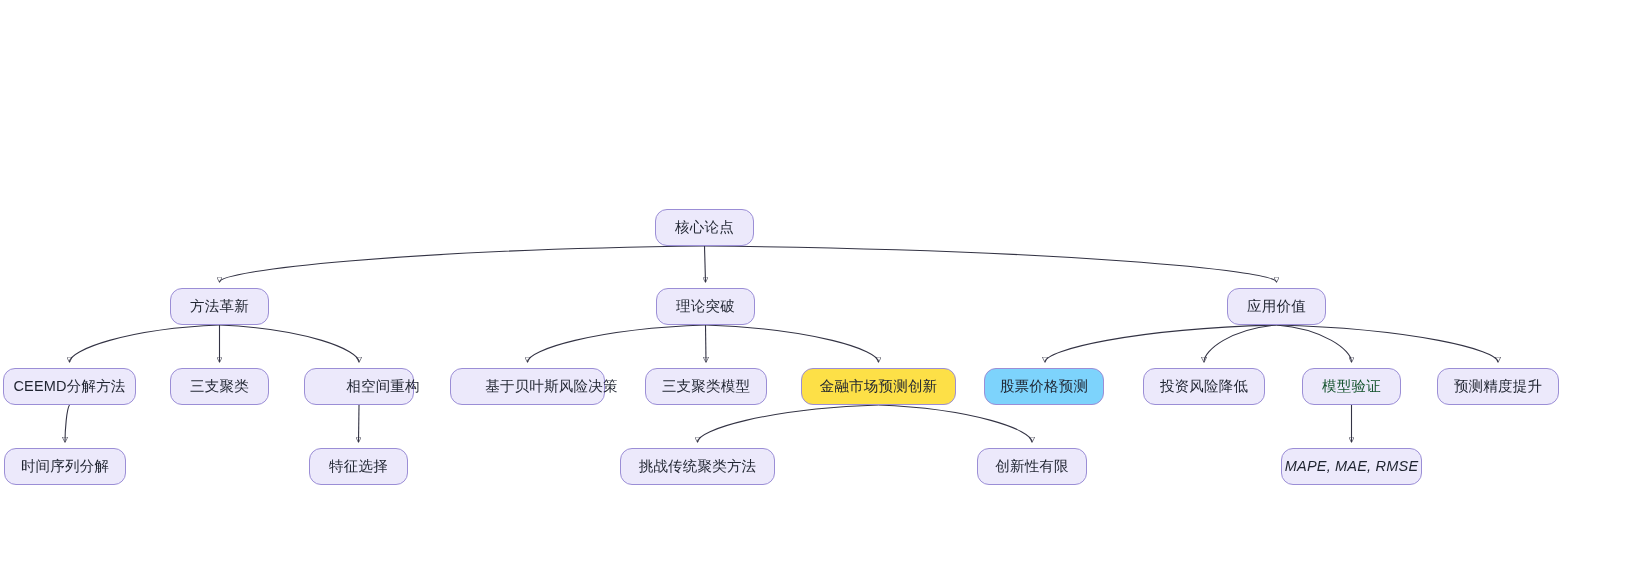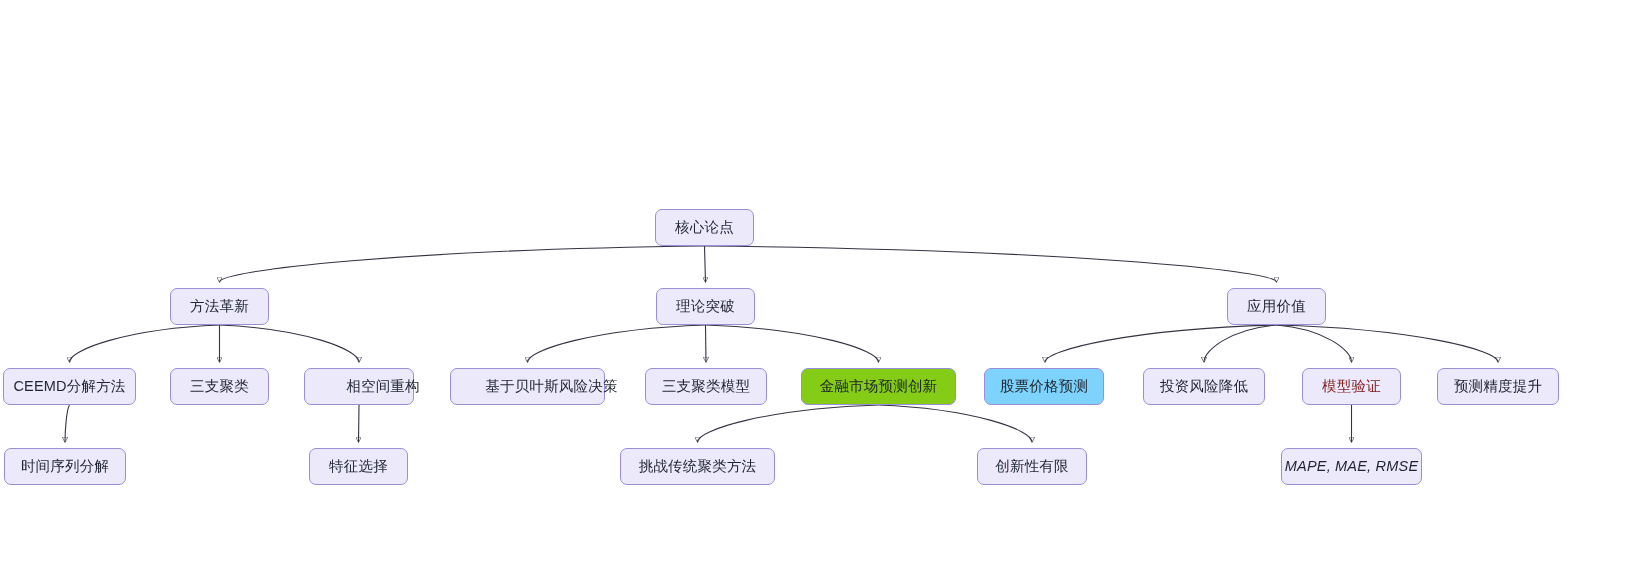--- a/index.html
+++ b/index.html
@@ -19,21 +19,21 @@
     left: 0;
     top: 0;
     width: 1628px;
     height: 576px;
   }
   .node {
     position: absolute;
     box-sizing: border-box;
     background: #ece9fb;
     border: 1px solid #9b8ed6;
-    border-radius: 7px;
+    border-radius: 12px;
     display: flex;
     align-items: center;
     justify-content: center;
     color: #1f2430;
     font-size: 14.5px;
     line-height: 1;
     white-space: nowrap;
     letter-spacing: 0.2px;
   }
   .node-label {
@@ -107,30 +107,30 @@
       </div>
       <div class="node" style="left: 304px; top: 368px; width: 110px; height: 37px; background: rgb(236, 233, 251); border-color: rgb(155, 142, 214); color: rgb(31, 36, 48); padding-left: 48px;">
         <span class="node-label">相空间重构</span>
       </div>
       <div class="node" style="left: 450px; top: 368px; width: 155px; height: 37px; background: rgb(236, 233, 251); border-color: rgb(155, 142, 214); color: rgb(31, 36, 48); padding-left: 48px;">
         <span class="node-label">基于贝叶斯风险决策</span>
       </div>
       <div class="node" style="left: 645px; top: 368px; width: 122px; height: 37px; background: rgb(236, 233, 251); border-color: rgb(155, 142, 214); color: rgb(31, 36, 48);">
         <span class="node-label">三支聚类模型</span>
       </div>
-      <div class="node" style="left: 801px; top: 368px; width: 155px; height: 37px; background: #84cc16; border-color: rgb(155, 142, 214); color: rgb(31, 36, 48);">
+      <div class="node" style="left: 801px; top: 368px; width: 155px; height: 37px; background: #fde047; border-color: rgb(155, 142, 214); color: rgb(31, 36, 48);">
         <span class="node-label">金融市场预测创新</span>
       </div>
       <div class="node" style="left: 984px; top: 368px; width: 120px; height: 37px; background: #7dd3fc; border-color: rgb(155, 142, 214); color: rgb(31, 36, 48);">
         <span class="node-label">股票价格预测</span>
       </div>
       <div class="node" style="left: 1143px; top: 368px; width: 122px; height: 37px; background: rgb(236, 233, 251); border-color: rgb(155, 142, 214); color: rgb(31, 36, 48);">
         <span class="node-label">投资风险降低</span>
       </div>
-      <div class="node" style="left: 1302px; top: 368px; width: 99px; height: 37px; background: rgb(236, 233, 251); border-color: rgb(155, 142, 214); color: #7f1d1d;">
+      <div class="node" style="left: 1302px; top: 368px; width: 99px; height: 37px; background: rgb(236, 233, 251); border-color: rgb(155, 142, 214); color: #14532d;">
         <span class="node-label">模型验证</span>
       </div>
       <div class="node" style="left: 1437px; top: 368px; width: 122px; height: 37px; background: rgb(236, 233, 251); border-color: rgb(155, 142, 214); color: rgb(31, 36, 48);">
         <span class="node-label">预测精度提升</span>
       </div>
       <div class="node" style="left: 4px; top: 448px; width: 122px; height: 37px; background: rgb(236, 233, 251); border-color: rgb(155, 142, 214); color: rgb(31, 36, 48);">
         <span class="node-label">时间序列分解</span>
       </div>
       <div class="node" style="left: 309px; top: 448px; width: 99px; height: 37px; background: rgb(236, 233, 251); border-color: rgb(155, 142, 214); color: rgb(31, 36, 48);">
         <span class="node-label">特征选择</span>

